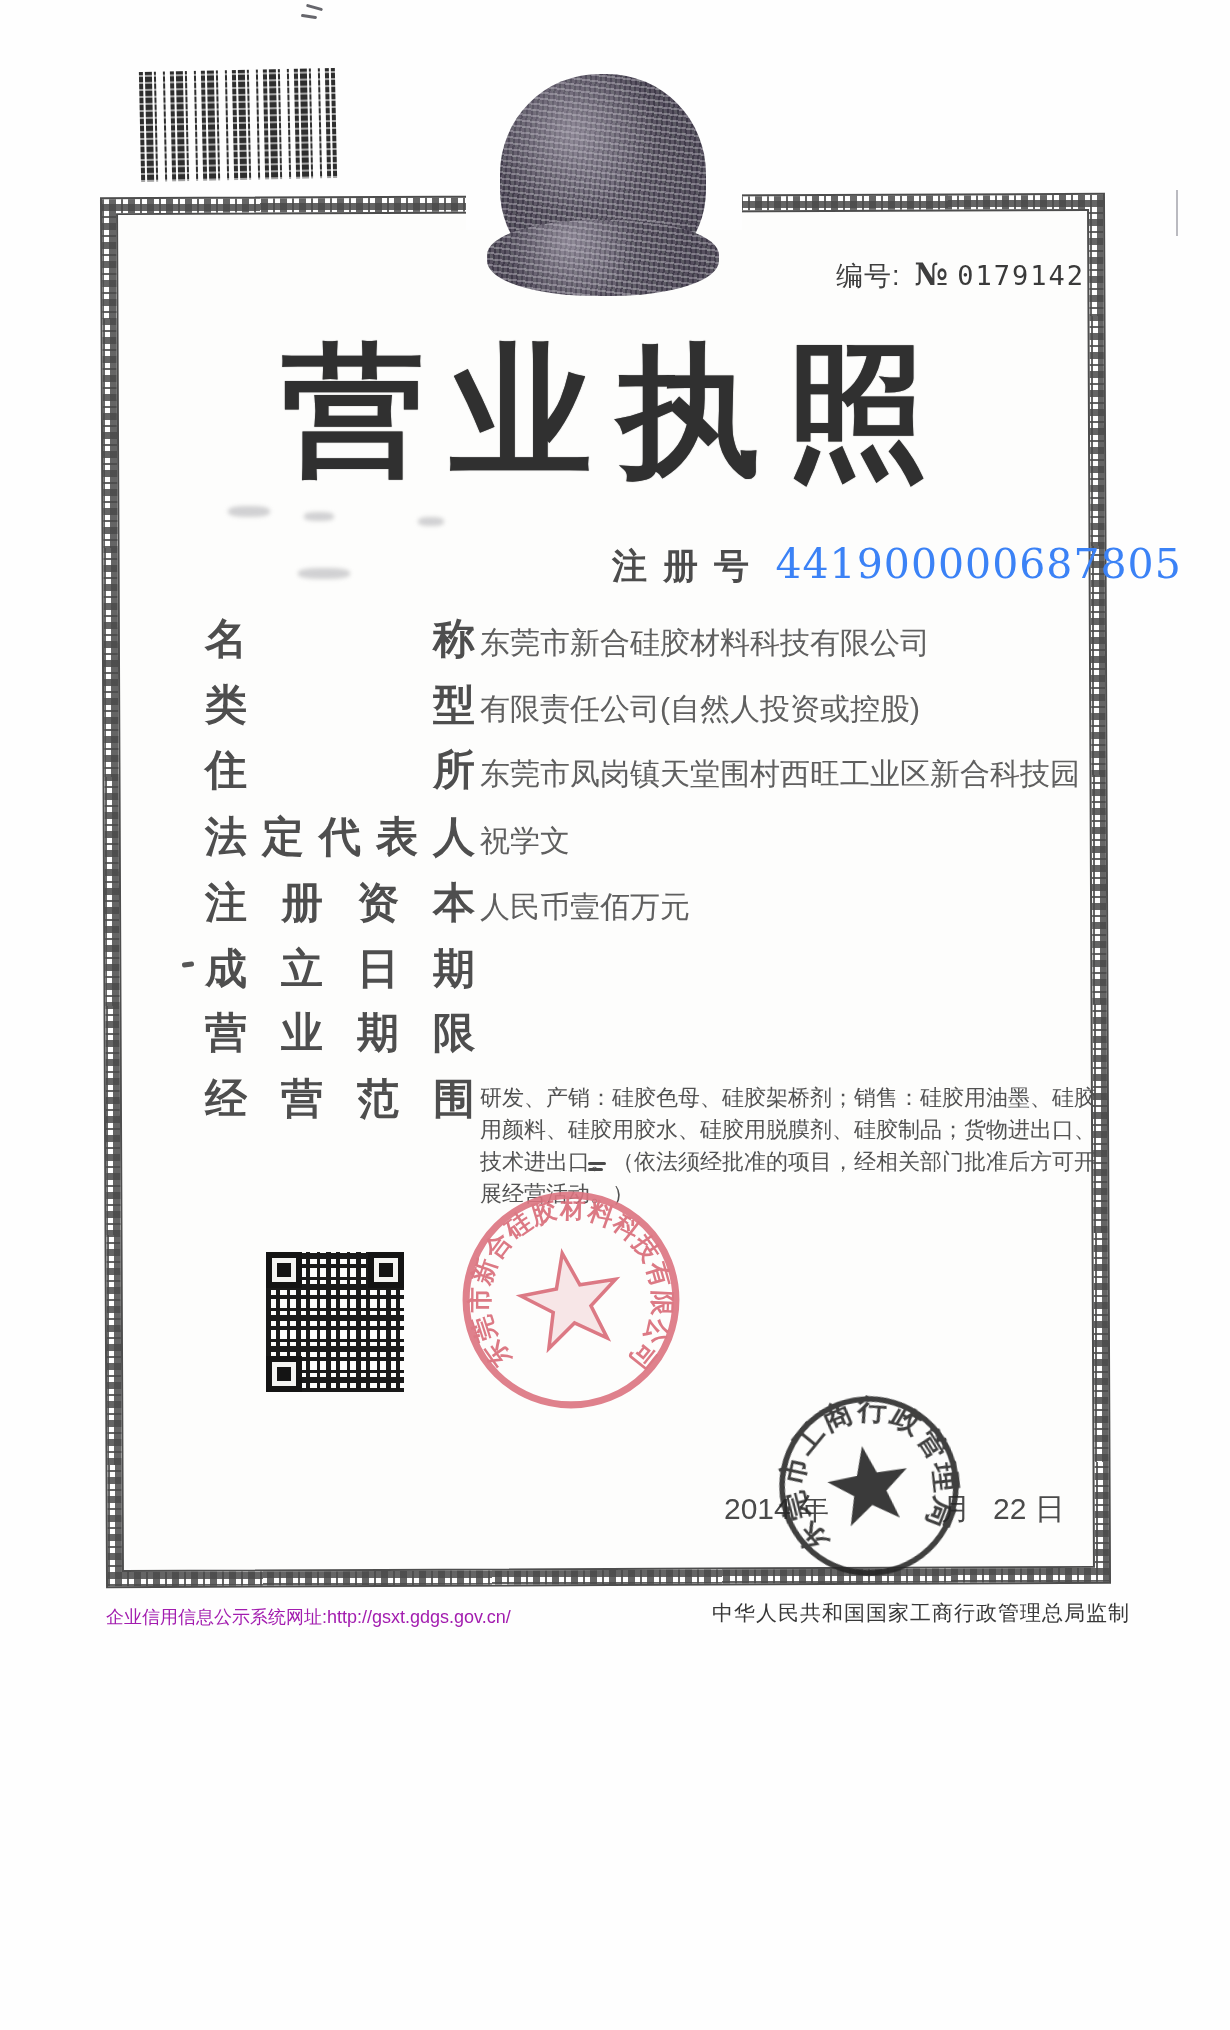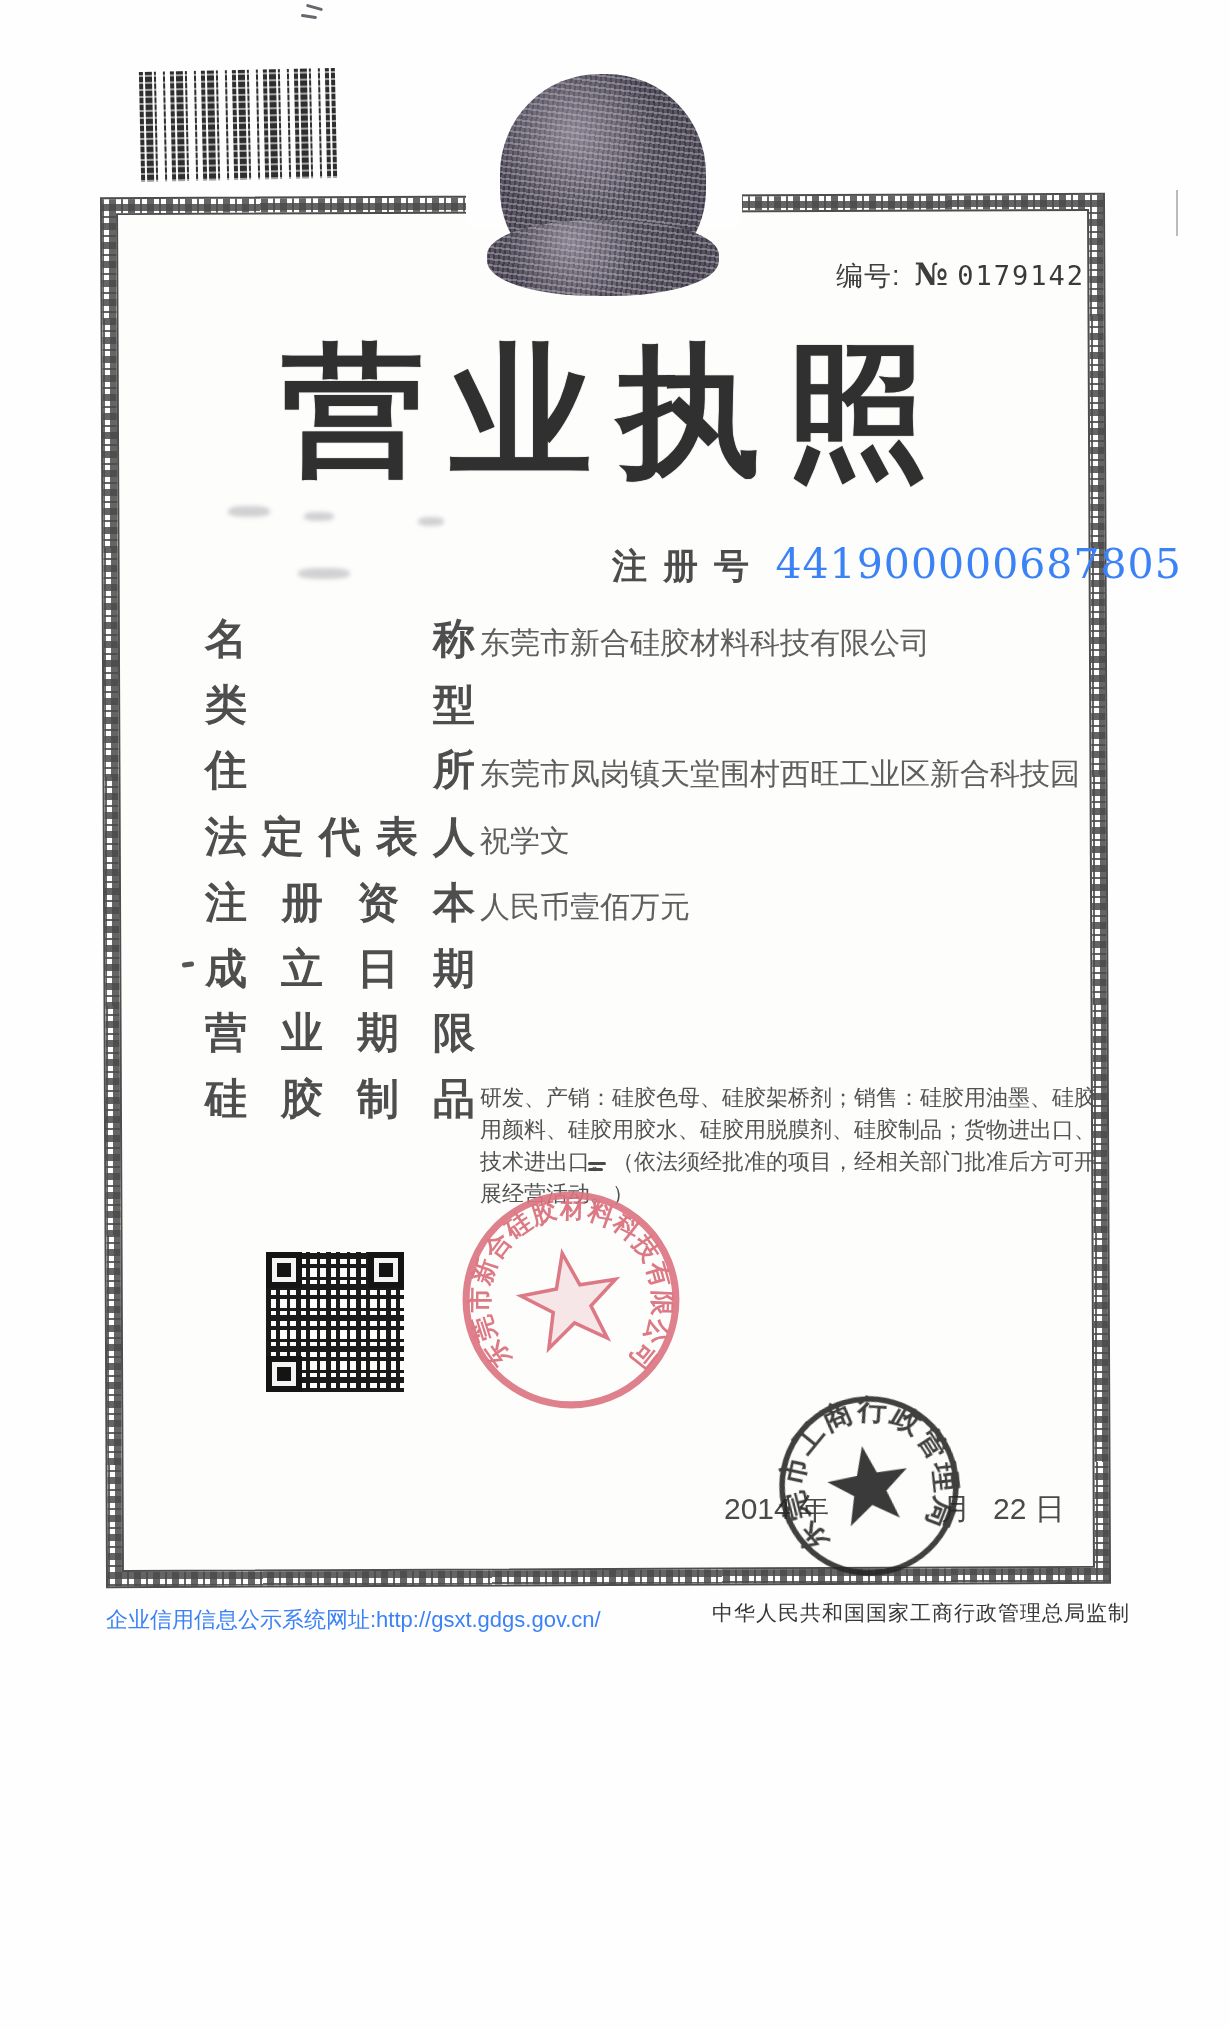--- a/index.html
+++ b/index.html
@@ -101,21 +101,21 @@
   .company-seal { left:455px; top:1184px; width:232px; height:232px; z-index:5; opacity:.9; filter:blur(.5px); }
   .authority-seal { left:773px; top:1390px; width:192px; height:192px; z-index:5; opacity:.88; filter:blur(.4px); transform:rotate(-10deg); }
 
   
   .registrar-label { left:616px; top:1420px; z-index:4; font-size:40px; font-weight:600; letter-spacing:16px; color:#4a4a4a; white-space:nowrap; }
   .dateline { left:724px; top:1489px; width:380px; height:40px; z-index:4; font-size:30px; color:#4a4a4a; }
   .dateline span { position:absolute; top:0; white-space:nowrap; }
   .dl-year { left:0; } .dl-month { left:217px; } .dl-day { left:269px; }
 
   
-  .footer-left  { left:106px; top:1605px; font-size:22px; color:#3b82f6; z-index:4; white-space:nowrap; }
+  .footer-left  { left:106px; top:1605px; font-size:18px; color:#a21caf; z-index:4; white-space:nowrap; }
   .footer-right { left:712px; top:1599px; font-size:21px; font-weight:500; letter-spacing:1px; color:#383838; z-index:4; white-space:nowrap; }
 
   
   .artifact { position:absolute; z-index:6; }
   .m-bar { background:#66666c; height:3px; border-radius:2px; }
   .smudge { background:rgba(118,118,124,.32); filter:blur(2px); border-radius:40%; }
   .edge-line { background:#babac0; }
 </style>
 </head>
 <body>
@@ -140,41 +140,42 @@
     <span class="reg-label">注册号</span>
     <span class="reg-num">441900000687805</span>
   </div>
 
   <div class="row" style="top:618px">
     <div class="row-label">名称</div>
     <div class="row-value">东莞市新合硅胶材料科技有限公司</div>
   </div>
   <div class="row" style="top:684px">
     <div class="row-label">类型</div>
+    <div class="row-value">有限责任公司(自然人投资或控股)</div>
   </div>
   <div class="row" style="top:749px">
     <div class="row-label">住所</div>
     <div class="row-value">东莞市凤岗镇天堂围村西旺工业区新合科技园</div>
   </div>
   <div class="row" style="top:816px">
     <div class="row-label">法定代表人</div>
     <div class="row-value">祝学文</div>
   </div>
   <div class="row" style="top:882px">
     <div class="row-label">注册资本</div>
     <div class="row-value">人民币壹佰万元</div>
   </div>
   <div class="row" style="top:948px">
     <div class="row-label">成立日期</div>
   </div>
   <div class="row" style="top:1012px">
     <div class="row-label">营业期限</div>
   </div>
   <div class="row scope" style="top:1078px">
-    <div class="row-label">硅胶制品</div>
+    <div class="row-label">经营范围</div>
     <div class="row-value">研发、产销：硅胶色母、硅胶架桥剂；销售：硅胶用油墨、硅胶用颜料、硅胶用胶水、硅胶用脱膜剂、硅胶制品；货物进出口、技术进出口。（依法须经批准的项目，经相关部门批准后方可开展经营活动。）</div>
   </div>
 
   <div class="abs qr">
     <div class="finder tl"></div>
     <div class="finder tr"></div>
     <div class="finder bl"></div>
   </div>
 
   <svg class="abs company-seal" viewBox="0 0 230 230">

